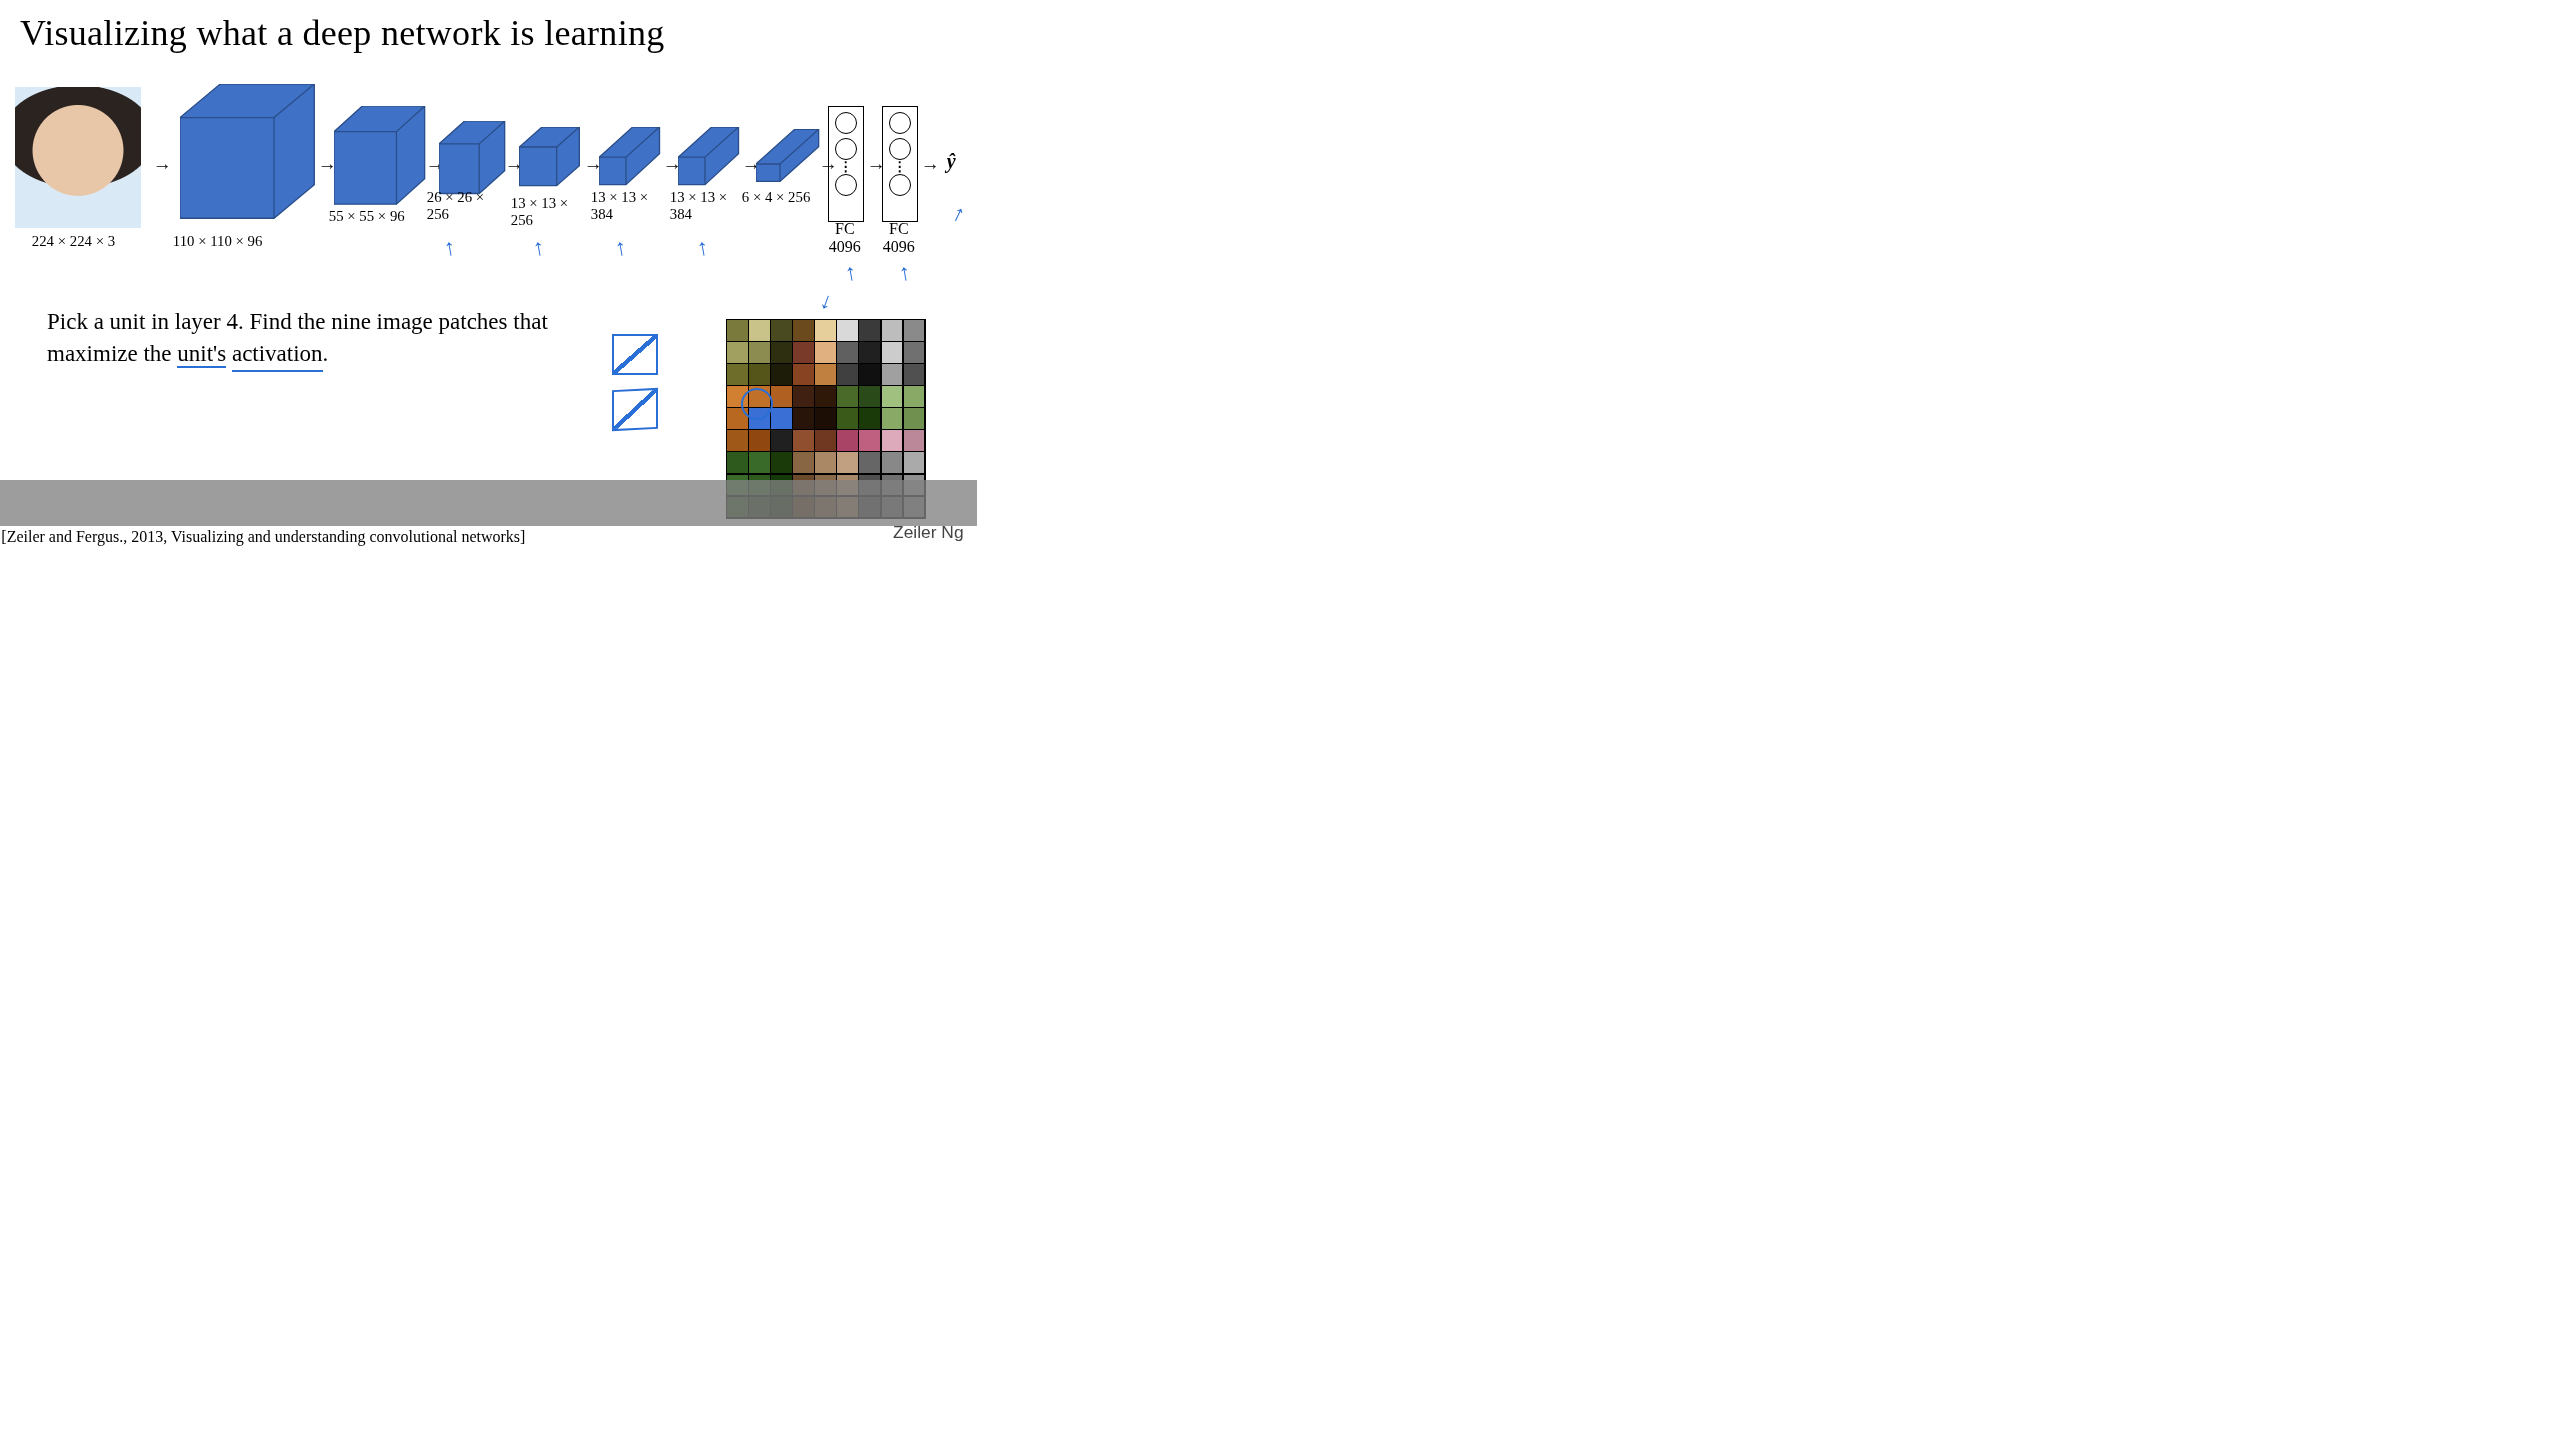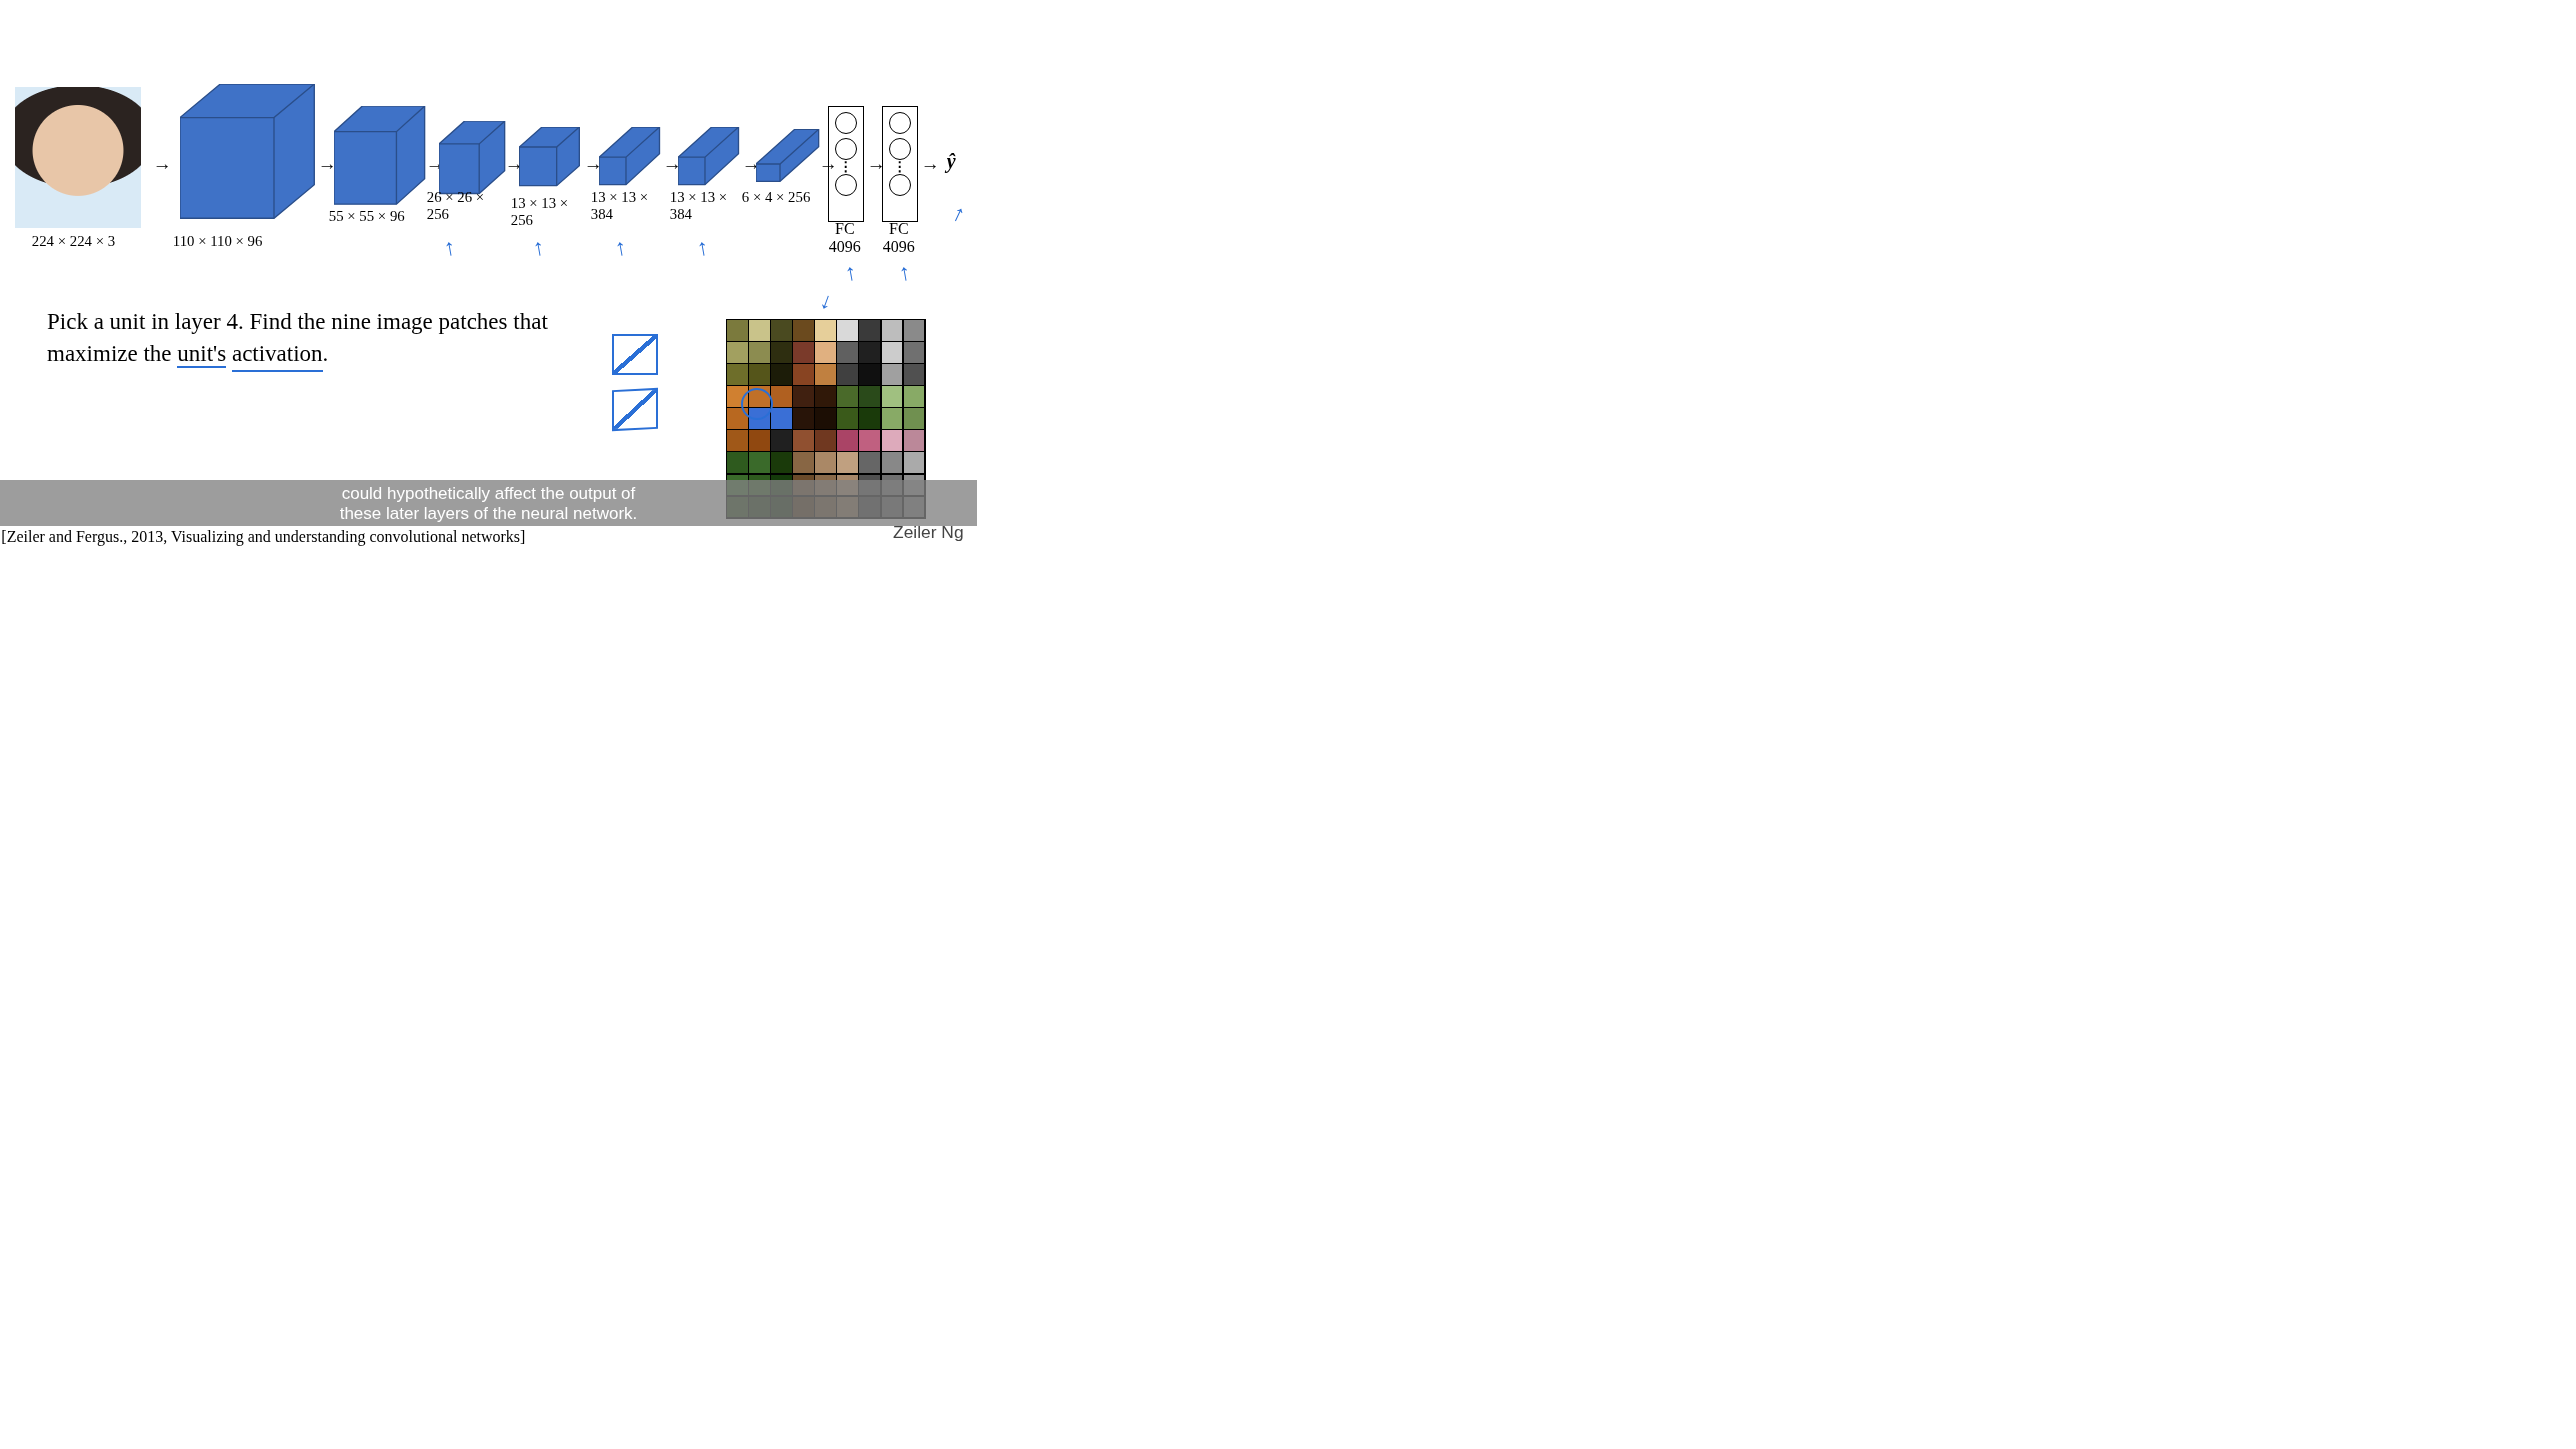--- a/index.html
+++ b/index.html
@@ -42,20 +42,21 @@
   
   .capbar{position:absolute;left:0;right:0;top:480px;height:46px;background:rgba(130,130,130,0.78);}
   .cap{position:absolute;width:100%;text-align:center;color:#fff;font-family:Arial,sans-serif;font-size:17px;top:484px;line-height:20px;}
   .ref{position:absolute;left:1.3px;bottom:1.3px;font-size:16px;}
   .ng{position:absolute;right:13.4px;bottom:4px;font-size:17.4px;font-family:Arial,sans-serif;color:#444;}
 </style>
 </head>
 <body>
 
 <div class="page">
+  <div class="title">Visualizing what a deep network is learning</div>
 
   <div class="net">
 
     <div class="img"></div>
     <div class="dim" style="left:17px;top:146px;">224 × 224 × 3</div>
 
     <span class="arrow" style="left:138px;top:67px;">→</span>
 
     <span class="cube" style="left:165px;top:-2.7px;">
       <svg width="141" height="141" viewBox="0 0 210 210">
@@ -271,20 +272,17 @@
       <div style="background: rgb(74, 48, 16);"></div>
       <div style="background: rgb(106, 80, 48);"></div>
       <div style="background: rgb(138, 112, 80);"></div>
       <div style="background: rgb(58, 58, 58);"></div>
       <div style="background: rgb(90, 90, 90);"></div>
       <div style="background: rgb(122, 122, 122);"></div>
     </div>
   <div class="ring"></div>
 
   <div class="capbar"></div>
-  <div class="cap">
-    <span>could hypothetically affect the output of</span><br><span>these later layers of the neural network.</span>
-  </div>
 
   <div class="ref">[Zeiler and Fergus., 2013, Visualizing and understanding convolutional networks]</div>
   <div class="ng">Zeiler Ng</div>
 </div>
 
 
 </body></html>

